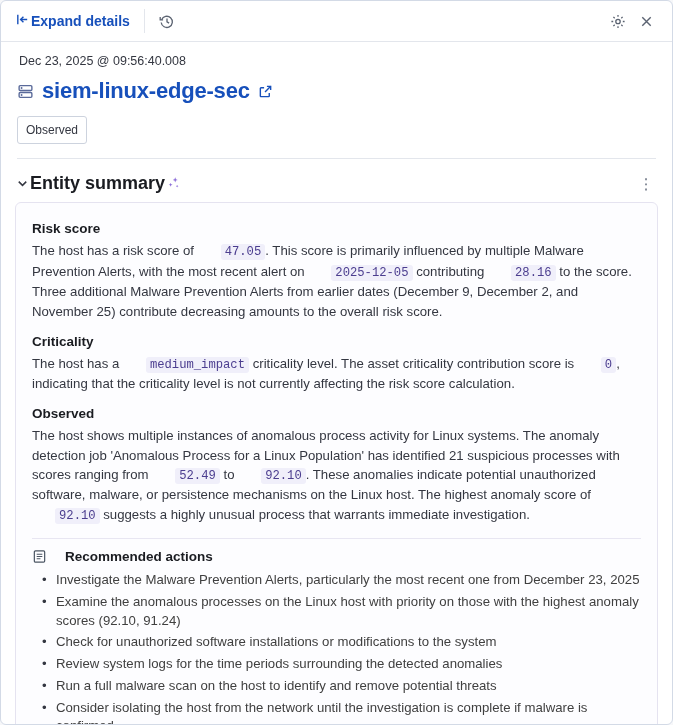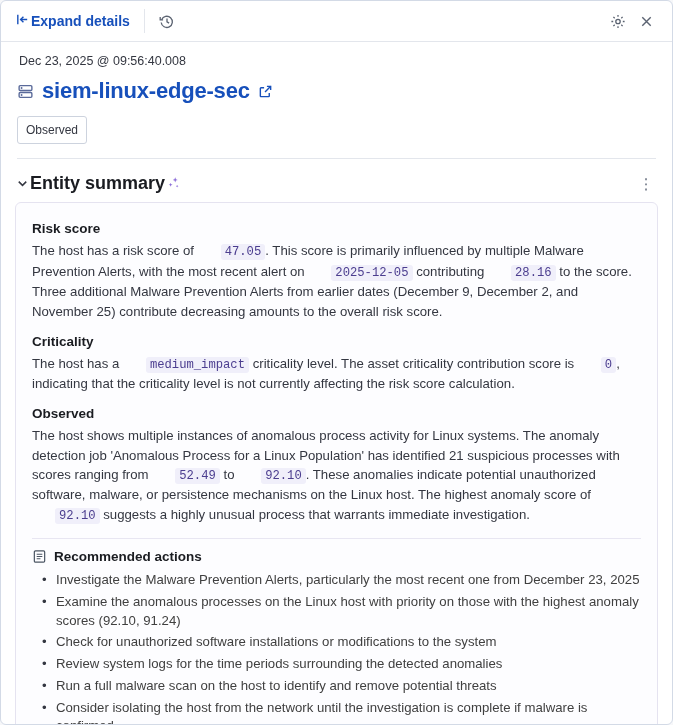--- a/index.html
+++ b/index.html
@@ -171,21 +171,21 @@
 
   .panel-sep {
     height: 1px;
     background: #e8e6f2;
     margin: 12px 0 10px 0;
   }
 
   .rec-head {
     display: flex;
     align-items: center;
-    gap: 7px;
+    gap: 18px;
     margin-bottom: 7px;
     text-align: center;
   }
   .rec-head .t {
     font-size: 13.5px;
     font-weight: 700;
     color: #1a1c21;
   }
   ul.rec {
     margin: 0;

